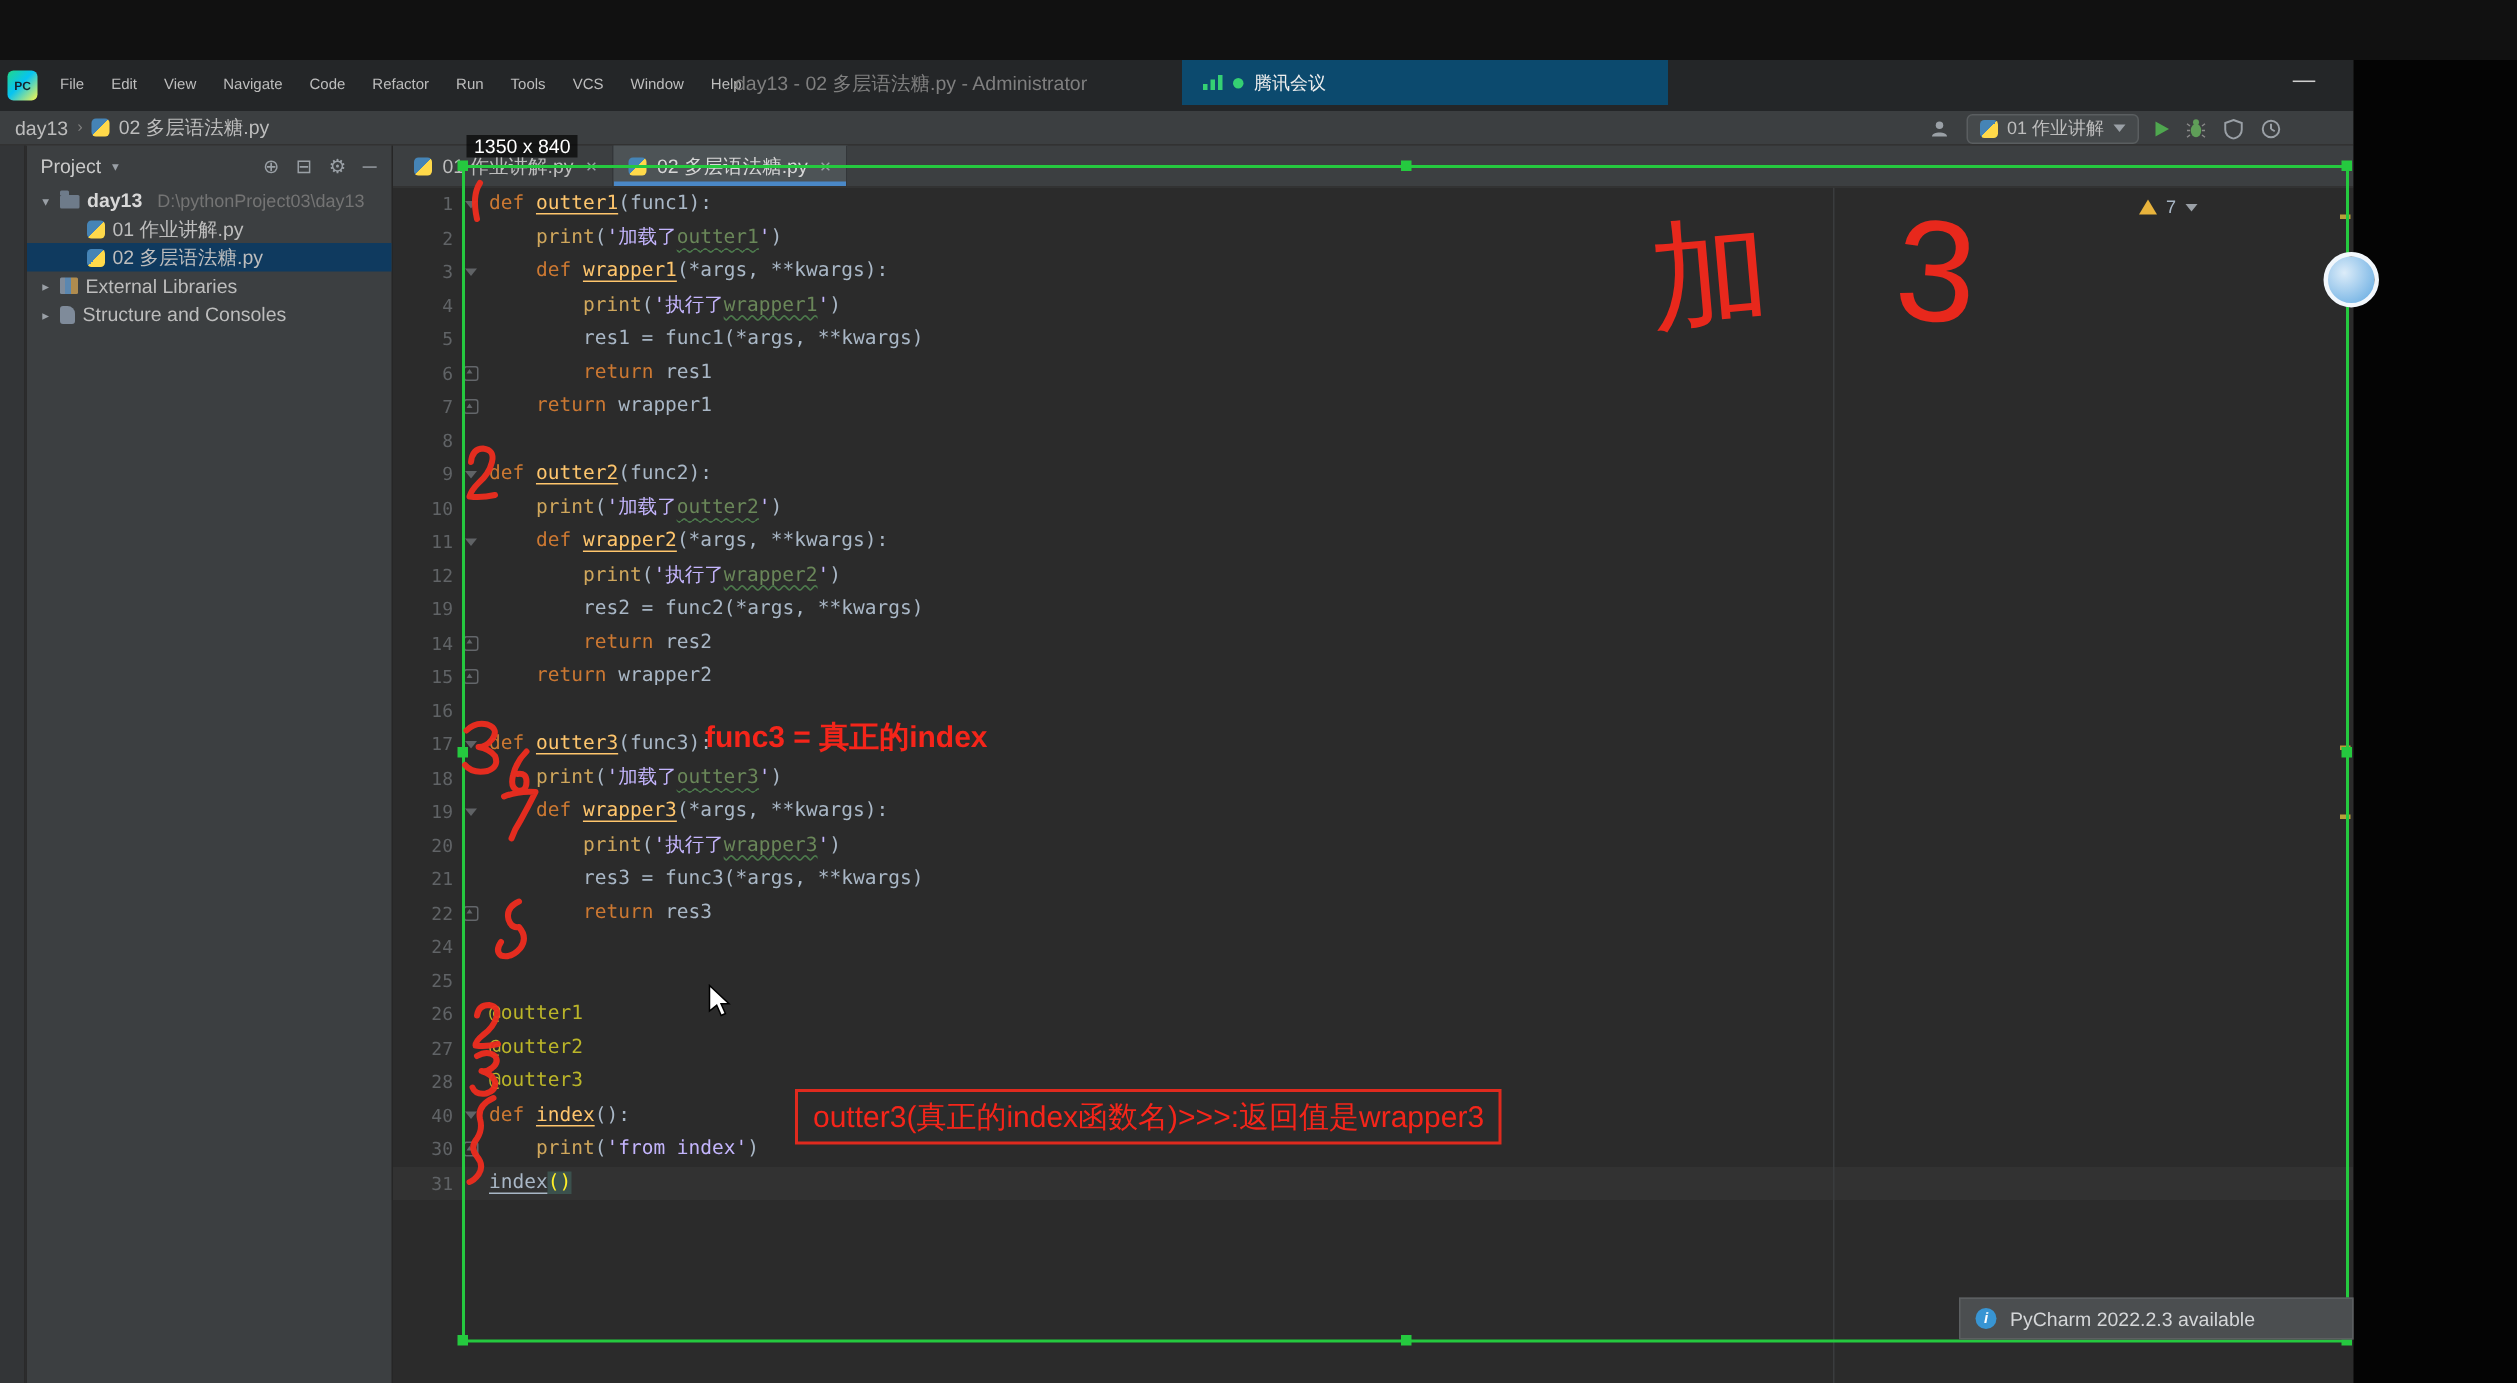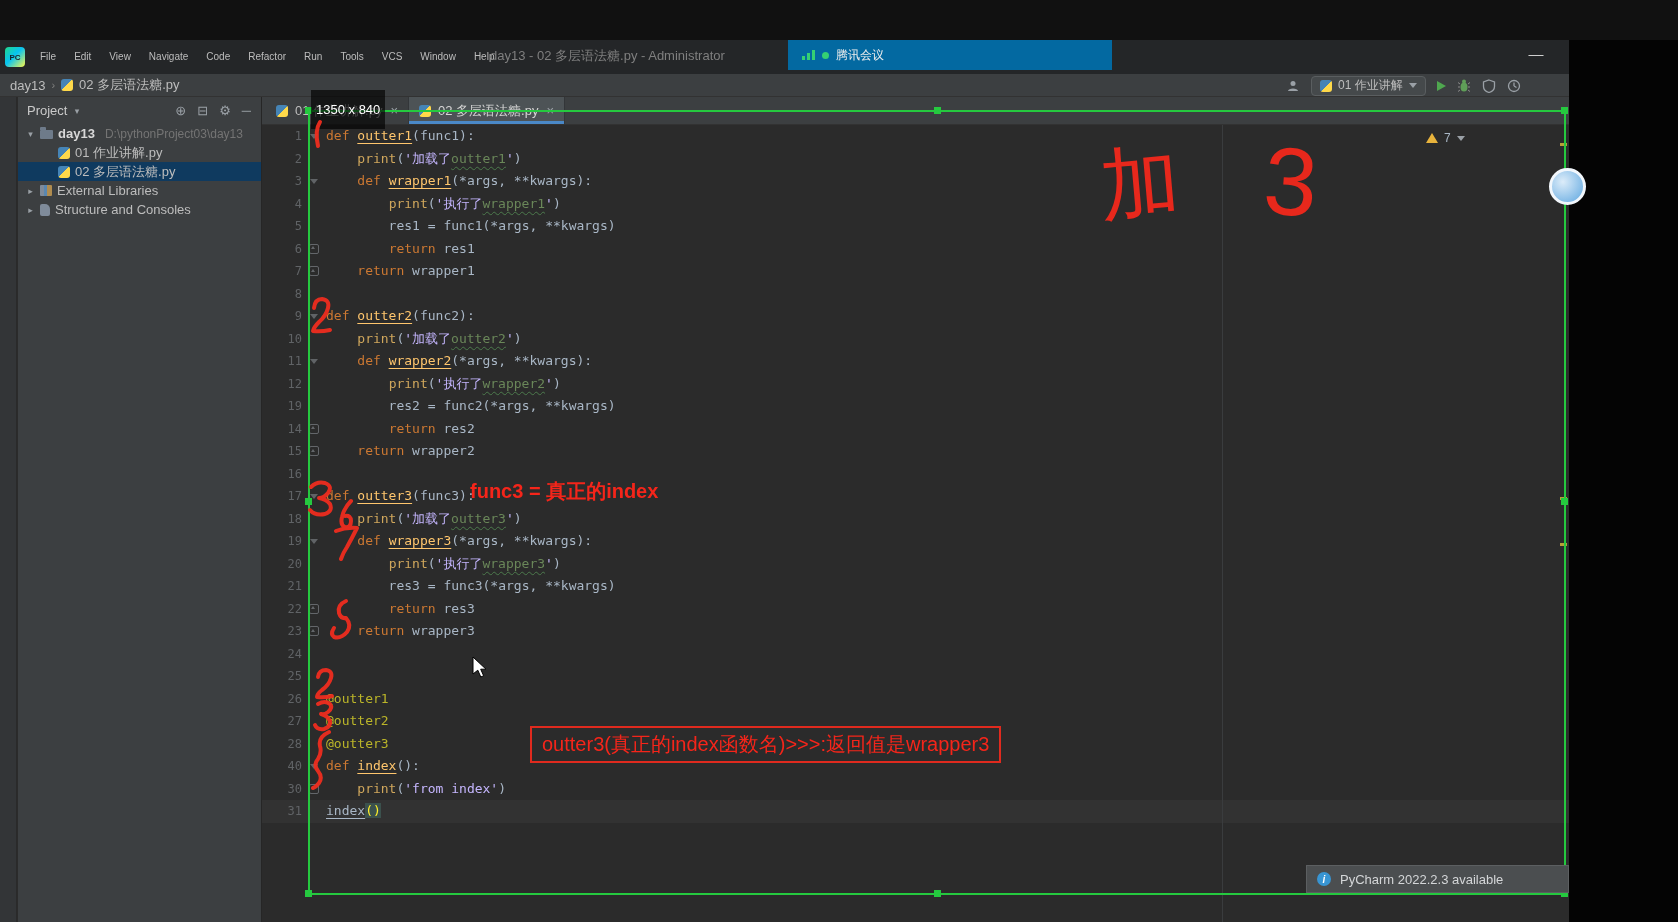--- a/index.html
+++ b/index.html
@@ -8,21 +8,21 @@
 
   
   .titlebar{position:absolute;left:0;top:0;width:1569px;height:34px;background:#242628;display:flex;align-items:center;}
   .app-logo{width:20px;height:20px;margin:0 6px 0 5px;border-radius:4px;
             background:linear-gradient(135deg,#21d789,#07c3f2 45%,#fcf84a);
             display:flex;align-items:center;justify-content:center;font-size:8px;font-weight:bold;color:#15222b;}
   .menu-item{padding:0 9px;font-size:10px;color:#bdbdbd;line-height:34px;cursor:default;}
   .win-title{position:absolute;left:490px;top:0;line-height:32px;font-size:13px;color:#7f7f7f;white-space:nowrap;}
   .min-btn{position:absolute;left:1518px;top:0;width:36px;height:30px;line-height:28px;text-align:center;color:#cfcfcf;font-size:15px;}
 
-  .meeting{position:absolute;left:788px;top:0;width:324px;height:30px;background:#0369a1;
+  .meeting{position:absolute;left:788px;top:0;width:324px;height:30px;background:#0c4a6e;
            display:flex;align-items:center;gap:7px;padding-left:14px;box-sizing:border-box;z-index:5;}
   .sig{display:flex;align-items:flex-end;gap:2px;}
   .sig i{width:3px;background:#35d073;display:block;}
   .sig i:nth-child(1){height:4px;} .sig i:nth-child(2){height:7px;} .sig i:nth-child(3){height:10px;}
   .dot{width:7px;height:7px;border-radius:50%;background:#35d073;}
   .meeting-label{color:#eee;font-size:12px;}
 
   
   .navbar{position:absolute;left:0;top:34px;width:1569px;height:23px;background:#3c3f41;display:flex;align-items:center;font-size:13px;border-bottom:1px solid #323232;box-sizing:border-box;}
   .crumbs{display:flex;align-items:center;gap:6px;padding-left:10px;}
@@ -89,21 +89,21 @@
   
   .notification{position:absolute;left:1306px;top:825px;width:263px;height:28px;background:#4b4e50;border:1px solid #5c5f61;box-sizing:border-box;display:flex;align-items:center;gap:9px;padding:0 10px;font-size:13px;color:#d4d6d8;z-index:25;}
   .info-ico{width:14px;height:14px;border-radius:50%;background:#3895d3;color:#fff;font-size:10px;font-weight:bold;font-style:italic;display:flex;align-items:center;justify-content:center;flex:none;}
 
   
   .right-strip{position:absolute;left:1569px;top:0;width:109px;height:922px;background:#040404;z-index:20;}
   .bubble{position:absolute;left:1549px;top:128px;width:37px;height:37px;border-radius:50%;box-sizing:border-box;border:3px solid #f2f7fc;background:radial-gradient(circle at 35% 35%,#dcecf9,#5ea7e0);z-index:30;}
   .bottom-line{position:absolute;left:1048px;top:918px;width:630px;height:4px;background:#1c74d4;z-index:31;}
 
   
-  .rec-label{position:absolute;left:311px;top:50px;background:rgba(0,0,0,.65);color:#fff;font-size:13px;padding:12px 5px;z-index:26;}
+  .rec-label{position:absolute;left:311px;top:50px;background:rgba(0,0,0,.65);color:#fff;font-size:13px;padding:0 5px;z-index:26;}
   .gline{position:absolute;background:#25c93f;z-index:24;}
   .ghandle{position:absolute;width:7px;height:7px;background:#25c93f;z-index:24;}
 
   
   .ink-svg{position:absolute;left:0;top:0;z-index:40;pointer-events:none;}
   .note-inline{position:absolute;left:470px;top:438px;font-size:20px;font-weight:bold;color:#f5251a;z-index:41;white-space:nowrap;}
   .note-box{position:absolute;left:530px;top:686px;border:2px solid #e02a1e;color:#f5251a;font-size:20px;padding:3px 10px;z-index:41;white-space:nowrap;background:rgba(43,43,43,.35);}
   .big-l{position:absolute;left:1100px;top:104px;font-size:80px;color:#e8281c;transform:rotate(-5deg);z-index:41;line-height:1;}
   .big-r{position:absolute;left:1264px;top:94px;font-size:96px;color:#e8281c;transform:rotate(4deg);z-index:41;line-height:1;}
   .cursor-svg{position:absolute;left:472px;top:616px;z-index:50;pointer-events:none;}
@@ -362,27 +362,20 @@
             <span class="codeln"><span class="tk-p">        res3 = func3(*args, **kwargs)</span></span>
           </div>
           <div class="code-row">
             <span class="ln">22</span>
             <span class="gut">
               <span class="g-end"></span>
             </span>
             <span class="codeln"><span class="tk-p">        </span><span class="tk-k">return</span><span class="tk-p"> res3</span></span>
           </div>
           <div class="code-row">
-            <span class="ln">23</span>
-            <span class="gut">
-              <span class="g-end"></span>
-            </span>
-            <span class="codeln"><span class="tk-p">    </span><span class="tk-k">return</span><span class="tk-p"> wrapper3</span></span>
-          </div>
-          <div class="code-row">
             <span class="ln">24</span>
             <span class="gut"></span>
             <span class="codeln"></span>
           </div>
           <div class="code-row">
             <span class="ln">25</span>
             <span class="gut"></span>
             <span class="codeln"></span>
           </div>
           <div class="code-row">

